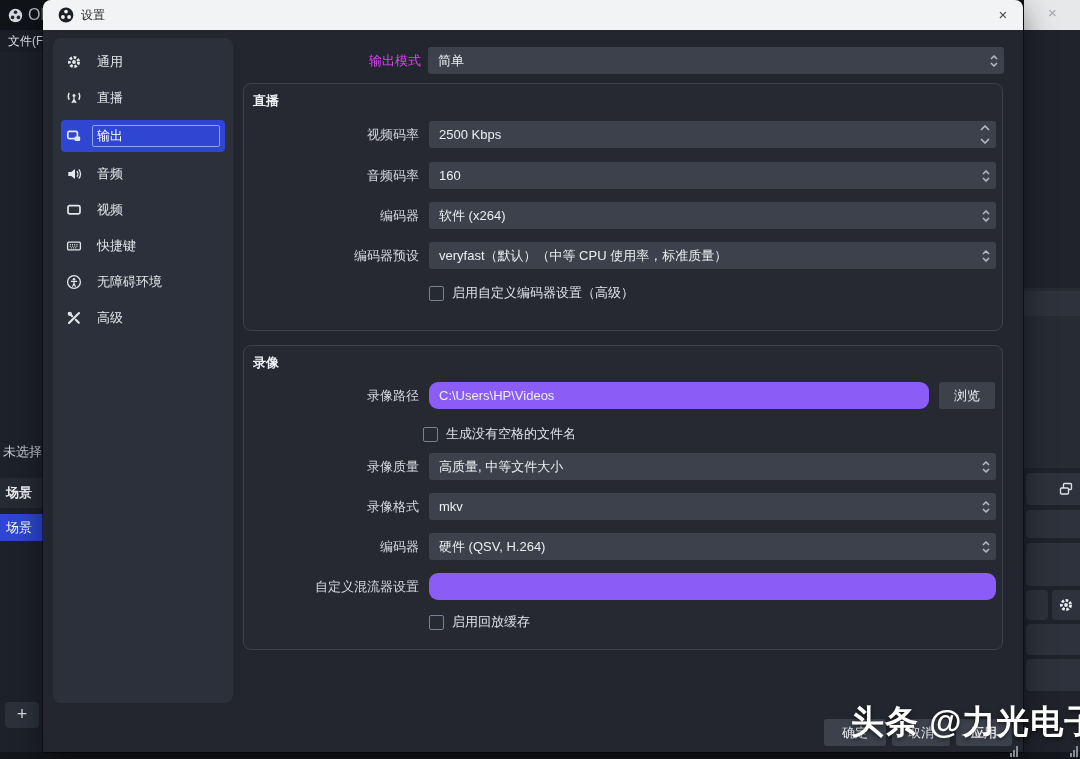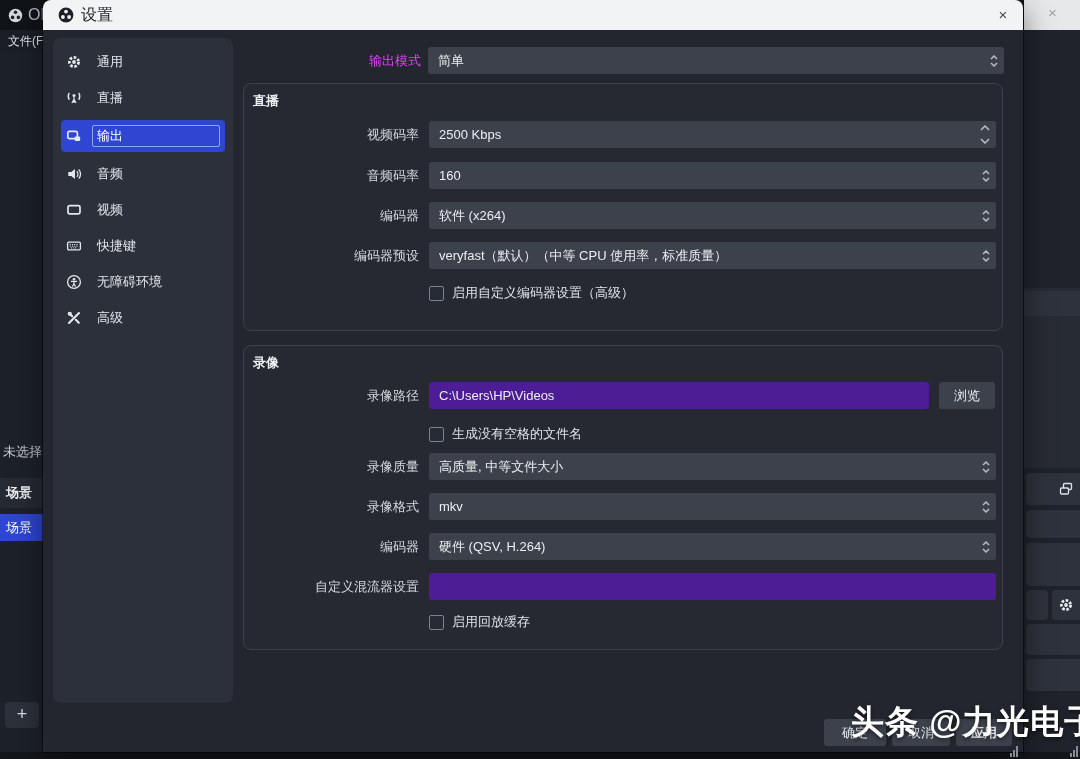--- a/index.html
+++ b/index.html
@@ -24,41 +24,41 @@
   .dock-btn{position:absolute;left:3px;width:60px;background:#2e323c;border-radius:4px;color:#dfe3e8;}
   .dock-btn svg{position:absolute;left:32px;top:50%;margin-top:-8px;width:16px;height:16px;}
   .dock-btn.gear svg{left:32px;}
   .mw-statusbar{position:absolute;left:0;bottom:0;width:1080px;height:7px;background:#13161b;}
   .stats-glyph{position:absolute;display:flex;align-items:flex-end;gap:1px;z-index:40;}
   .stats-glyph i{display:block;width:2px;background:#878d97;}
 
   
   .dialog{position:absolute;left:43px;top:0;width:980px;height:752px;background:#23262e;border-radius:8px 8px 0 0;box-shadow:0 0 0 1px rgba(0,0,0,.45),0 10px 30px rgba(0,0,0,.5);}
   .dlg-titlebar{position:absolute;left:0;top:0;width:100%;height:30px;background:#f2f3f4;border-radius:8px 8px 0 0;display:flex;align-items:center;padding-left:15px;gap:7px;}
-  .dlg-title{color:#1d1f23;font-size:16px;}
+  .dlg-title{color:#1d1f23;font-size:12px;}
   .dlg-close{position:absolute;right:8px;top:3px;width:24px;height:24px;text-align:center;line-height:24px;color:#44474c;font-size:15px;}
 
   
   .sidebar{position:absolute;left:10px;top:38px;width:180px;height:665px;background:#2c303a;border-radius:8px;padding:10px 8px;}
   .sb-item{position:relative;display:flex;align-items:center;height:28px;margin-bottom:8px;border-radius:4px;padding:0 5px;color:#e4e7eb;}
   .sb-item .sb-ico{width:18px;height:16px;margin-right:8px;display:flex;align-items:center;color:#e4e7eb;}
   .sb-ico svg{width:16px;height:16px;}
   .sb-label-box{flex:1;border:1px solid transparent;border-radius:2px;padding:2px 4px;line-height:16px;white-space:nowrap;}
   .sb-item.selected{background:#2e46d1;height:32px;color:#fff;}
   .sb-item.selected .sb-label-box{border-color:#93a5f0;}
 
   
   .content-label{position:absolute;text-align:right;line-height:27px;color:#d946ef;}
   .field{position:absolute;height:27px;background:#3c414c;border-radius:3px;line-height:27px;padding:0 26px 0 10px;color:#eceef0;white-space:nowrap;overflow:hidden;}
   .field .arrows{position:absolute;right:5px;top:6px;width:10px;height:16px;color:#b9bec7;}
   .field .arrows svg{width:10px;height:16px;display:block;}
   .spinfield .spin-up{position:absolute;right:6px;top:4px;width:10px;height:6px;color:#b9bec7;}
   .spinfield .spin-down{position:absolute;right:6px;bottom:4px;width:10px;height:6px;color:#b9bec7;}
   .spinfield .spin-up svg,.spinfield .spin-down svg{width:10px;height:6px;display:block;}
-  input.text-input{position:absolute;height:27px;background:#4c1d95;border:none;border-radius:3px;color:#eceef0;padding:0 10px;font-size:13px;outline:none;}
+  input.text-input{position:absolute;height:27px;background:#8b5cf6;border:none;border-radius:9px;color:#eceef0;padding:0 10px;font-size:13px;outline:none;}
   .group{position:absolute;left:200px;width:760px;background:#262932;border:1px solid #3c414d;border-radius:8px;}
   .group-title{position:absolute;left:9px;top:8px;font-weight:bold;color:#eceef1;}
   .grow{position:absolute;left:0;width:100%;height:27px;}
   .grow .rlabel{position:absolute;left:0;width:175px;text-align:right;line-height:27px;color:#d6d9dd;}
   .grow .rctrl-field{left:185px;width:567px;}
   .checkbox-row{position:absolute;display:flex;align-items:center;gap:8px;color:#dfe2e6;}
   .checkbox{width:15px;height:15px;border:1px solid #7a8191;border-radius:2px;background:#262a33;}
   .btn{position:absolute;height:27px;background:#3c414c;border-radius:3px;color:#e7e9ec;text-align:center;line-height:27px;}
 
   .watermark{position:absolute;left:851px;top:700px;z-index:50;font-size:33px;font-weight:900;color:#ffffff;white-space:nowrap;letter-spacing:1px;text-shadow:0 2px 4px rgba(0,0,0,.55);}
@@ -294,21 +294,21 @@
 
     <div class="group" style="top:345px;height:305px;">
       <div class="group-title">录像</div>
 
       <div class="grow" style="top:36px;">
         <div class="rlabel">录像路径</div>
         <input class="text-input" type="text" style="left: 185px; top: 0px; width: 500px;" value="C:\Users\HP\Videos">
         <div class="btn" style="left:695px;top:0;width:56px;">浏览</div>
       </div>
 
-      <div class="checkbox-row" style="left:185px;top:79px;text-align:right;">
+      <div class="checkbox-row" style="left:179px;top:79px;text-align:right;">
         <span class="checkbox"></span>
         <span>生成没有空格的文件名</span>
       </div>
 
       <div class="grow" style="top:107px;">
         <div class="rlabel">录像质量</div>
         <div class="field rctrl-field">
           <span>高质量, 中等文件大小</span>
           <span class="arrows">
               <svg viewBox="0 0 10 16" fill="none" stroke="currentColor" stroke-width="1.5">

